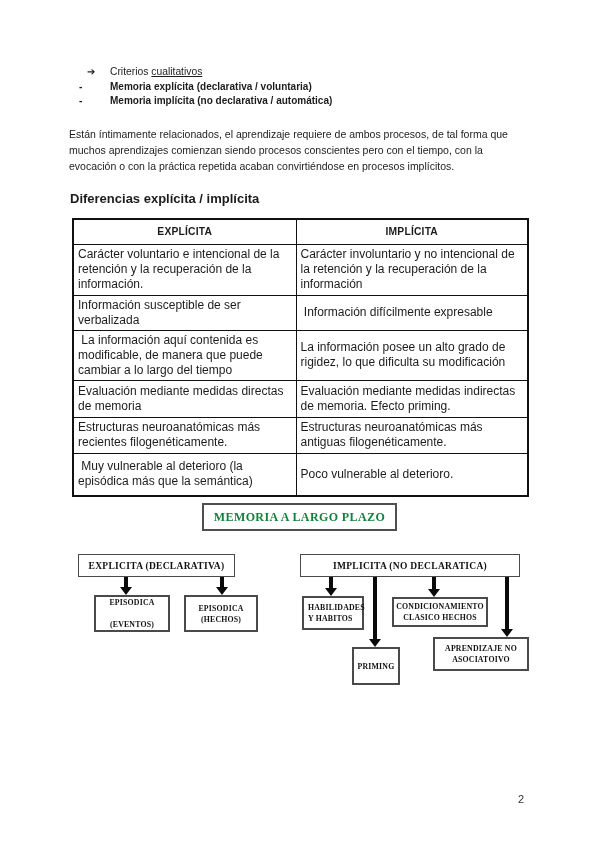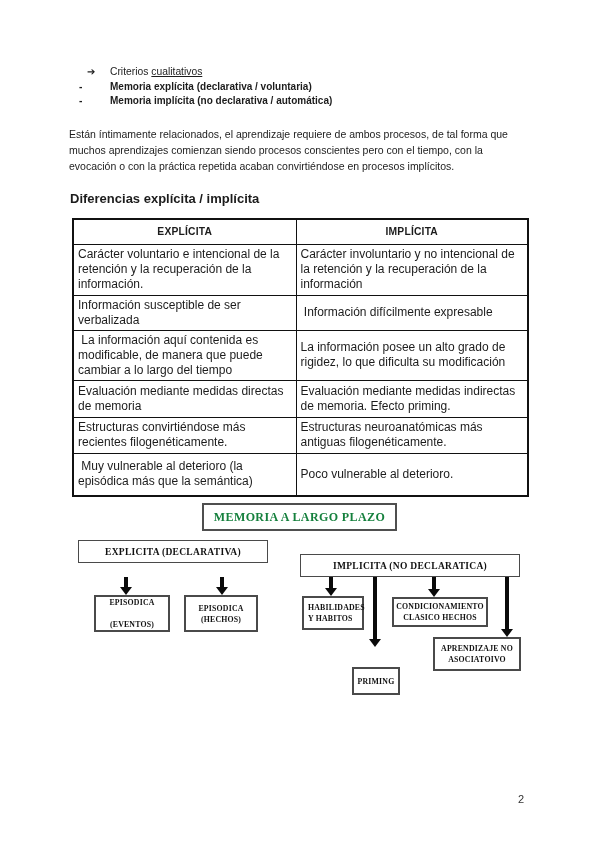--- a/index.html
+++ b/index.html
@@ -40,28 +40,28 @@
   }
 
   
   .dnode {
     position:absolute; border:2px solid #4a4a4a; background:#fff;
     display:flex; flex-direction:column; align-items:center; justify-content:center;
     font-family:"Liberation Serif", serif; font-weight:bold; color:#111;
     text-align:center; font-size:7.8px; line-height:11px; letter-spacing:0.2px;
   }
   .dbranch { border-width:1.5px; font-size:9.5px; line-height:10px; letter-spacing:0.3px; }
-  .n-explicita { left:78px;  top:540px; width:190px; height:23px;text-align:right; }
+  .n-explicita { left:78px;  top:554px; width:157px; height:23px;text-align:right; }
   .n-implicita { left:300px; top:554px; width:220px; height:23px; }
   .n-episodica { left:94px;  top:595px; width:76px;  height:37px;justify-content:space-between; }
   .n-semantica { left:184px; top:595px; width:74px;  height:37px; }
   .n-habilidades { left:302px; top:596px; width:62px; height:34px; align-items:flex-start; padding-left:4px; text-align:right; }
   .n-condicionamiento { left:392px; top:597px; width:96px; height:30px; }
-  .n-priming { left:352px; top:647px; width:48px; height:28px;margin-top:20px; }
-  .n-aprendizaje { left:433px; top:637px; width:88px; height:34px; }
+  .n-priming { left:352px; top:647px; width:48px; height:38px; }
+  .n-aprendizaje { left:433px; top:637px; width:96px; height:34px; }
 
   .varrow { position:absolute; width:4px; background:#0a0a0a; }
   .varrow::after {
     content:""; position:absolute; left:-4px; bottom:-8px; width:0; height:0;
     border-left:6px solid transparent; border-right:6px solid transparent; border-top:8px solid #0a0a0a;
   }
   .a1 { left:124px; top:577px; height:10px; }
   .a2 { left:220px; top:577px; height:10px; }
   .a3 { left:329px; top:577px; height:11px; }
   .a4 { left:373px; top:577px; height:62px; }
@@ -115,21 +115,21 @@
     </tr>
     <tr class="r3">
       <td> La información aquí contenida es modificable, de manera que puede cambiar a lo largo del tiempo</td>
       <td>La información posee un alto grado de rigidez, lo que dificulta su modificación</td>
     </tr>
     <tr class="r4">
       <td>Evaluación mediante medidas directas de memoria</td>
       <td>Evaluación mediante medidas indirectas de memoria. Efecto priming.</td>
     </tr>
     <tr class="r5">
-      <td>Estructuras convirtiéndose más recientes filogenéticamente.</td>
+      <td>Estructuras neuroanatómicas más recientes filogenéticamente.</td>
       <td>Estructuras neuroanatómicas más antiguas filogenéticamente.</td>
     </tr>
     <tr class="r6">
       <td> Muy vulnerable al deterioro (la episódica más que la semántica)</td>
       <td>Poco vulnerable al deterioro.</td>
     </tr>
   </tbody>
     </table>
 
   <div class="mlp-box">

